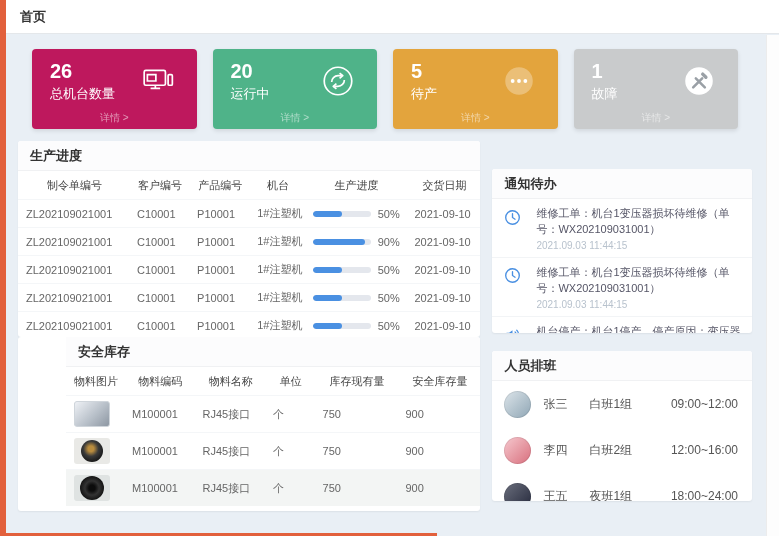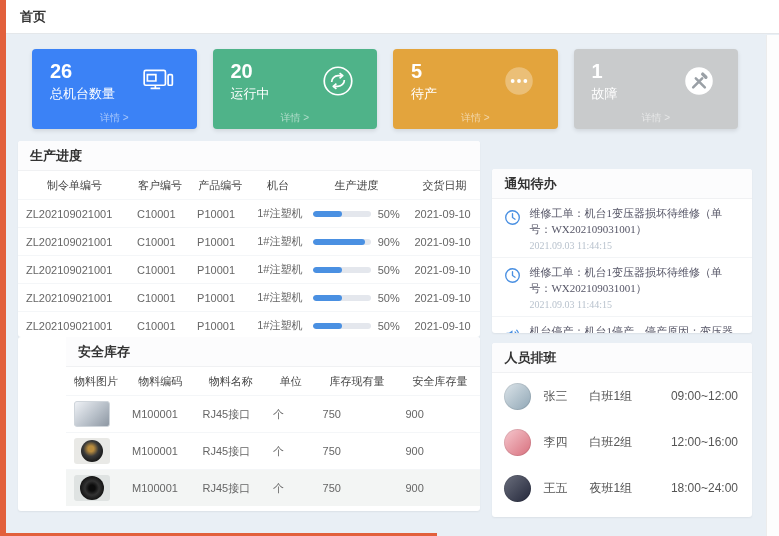--- a/index.html
+++ b/index.html
@@ -29,21 +29,21 @@
   .col-left { width:63%; display:flex; flex-direction:column; }
   .col-right { flex:1; display:flex; flex-direction:column; gap:10px; }
 
   .panel { background:#ffffff; border-radius:3px; box-shadow:0 1px 2px rgba(0,0,0,0.06); overflow:hidden; }
   .panel-header { height:30px; display:flex; align-items:center; padding:0 12px; border-bottom:1px solid #f0f1f3; background:#fcfcfd; }
   .panel-title { font-size:13px; font-weight:bold; color:#333; }
 
   .panel.production { height:196px; }
   .panel.inventory  { height:174px;padding-left:48px; }
   .panel.notices    { height:164px;margin-top:28px; }
-  .panel.schedule   { height:174px; }
+  .panel.schedule   { height:150px;margin-top:8px; }
 
   
   table { width:100%; border-collapse:collapse; table-layout:fixed; font-size:11px; }
   th { color:#444; font-weight:normal; text-align:center; padding:7px 6px 6px 8px; white-space:nowrap; }
   td { color:#666; padding:6px 6px 6px 8px; border-top:1px solid #f4f6f8; white-space:nowrap; overflow:hidden; }
   .prod-table col.c0{width:24%} .prod-table col.c1{width:13%} .prod-table col.c2{width:13%}
   .prod-table col.c3{width:12%} .prod-table col.c4{width:22%} .prod-table col.c5{width:16%}
   .inv-table col.c0{width:14%} .inv-table col.c1{width:17%} .inv-table col.c2{width:17%}
   .inv-table col.c3{width:12%} .inv-table col.c4{width:20%} .inv-table col.c5{width:20%}
   .inv-table td { padding-top:5px; padding-bottom:5px; }
@@ -58,21 +58,21 @@
   .thumb.rj45-connector-photo { background:linear-gradient(135deg,#eef1f5,#b9c1ca 55%,#8d97a3); border:1px solid #cfd5db; }
   .thumb.round-connector-photo { background:#e9e9e6; }
   .thumb.round-connector-photo::after { content:""; position:absolute; top:2px; bottom:2px; left:7px; right:7px; border-radius:50%;
       background:radial-gradient(circle at 45% 40%, #b98c3e 16%, #3a3a3a 42%, #141414 78%); }
   .thumb.speaker-photo { background:#dfe3e2; }
   .thumb.speaker-photo::after { content:""; position:absolute; top:1px; bottom:1px; left:6px; right:6px; border-radius:50%;
       background:radial-gradient(circle, #0c0c0c 18%, #333 42%, #0a0a0a 80%); }
 
   
   .notice-list { display:flex; flex-direction:column; }
-  .notice-item { display:flex; gap:7px; padding:7px 10px 6px 10px; border-bottom:1px solid #f2f4f6;font-family:Liberation Serif, serif; }
+  .notice-item { display:flex; gap:14px; padding:7px 10px 6px 10px; border-bottom:1px solid #f2f4f6; }
   .notice-item:last-child { border-bottom:none; }
   .notice-icon { width:20px; height:20px; flex:none; display:flex; align-items:center; justify-content:center; margin-top:1px; }
   .notice-text { font-size:11px; color:#556; line-height:1.45; }
   .notice-time { font-size:10px; color:#b8c2cd; margin-top:2px; }
 
   
   .sched-list { display:flex; flex-direction:column; }
   .sched-row { display:flex; align-items:center; height:46px; padding:0 14px 0 12px; }
   .avatar { width:27px; height:27px; border-radius:50%; flex:none; box-shadow:inset 0 0 0 1px rgba(0,0,0,0.08); }
   .sched-name { font-size:12px; color:#555; margin-left:12px; width:46px; }
@@ -86,21 +86,21 @@
   <div class="accent-left"></div>
 
   <div class="topbar">
     <span class="title">首页</span>
   </div>
 
   <div class="content">
 
     <div class="cards-row">
 
-      <div class="card" style="background: #3b82f6;">
+      <div class="card" style="background: #be185d;">
         <div class="card-main">
           <div class="card-info">
             <div class="card-value">26</div>
             <div class="card-label">总机台数量</div>
           </div>
           <div class="card-icon">
             <svg viewBox="0 0 32 32" width="34" height="34" fill="none" stroke="#ffffff" stroke-width="1.6">
               <rect x="3" y="6" width="20" height="14" rx="1.5"></rect>
               <path d="M6 10h8v6H6z"></path>
               <path d="M9 23h9M13.5 20v3"></path>

